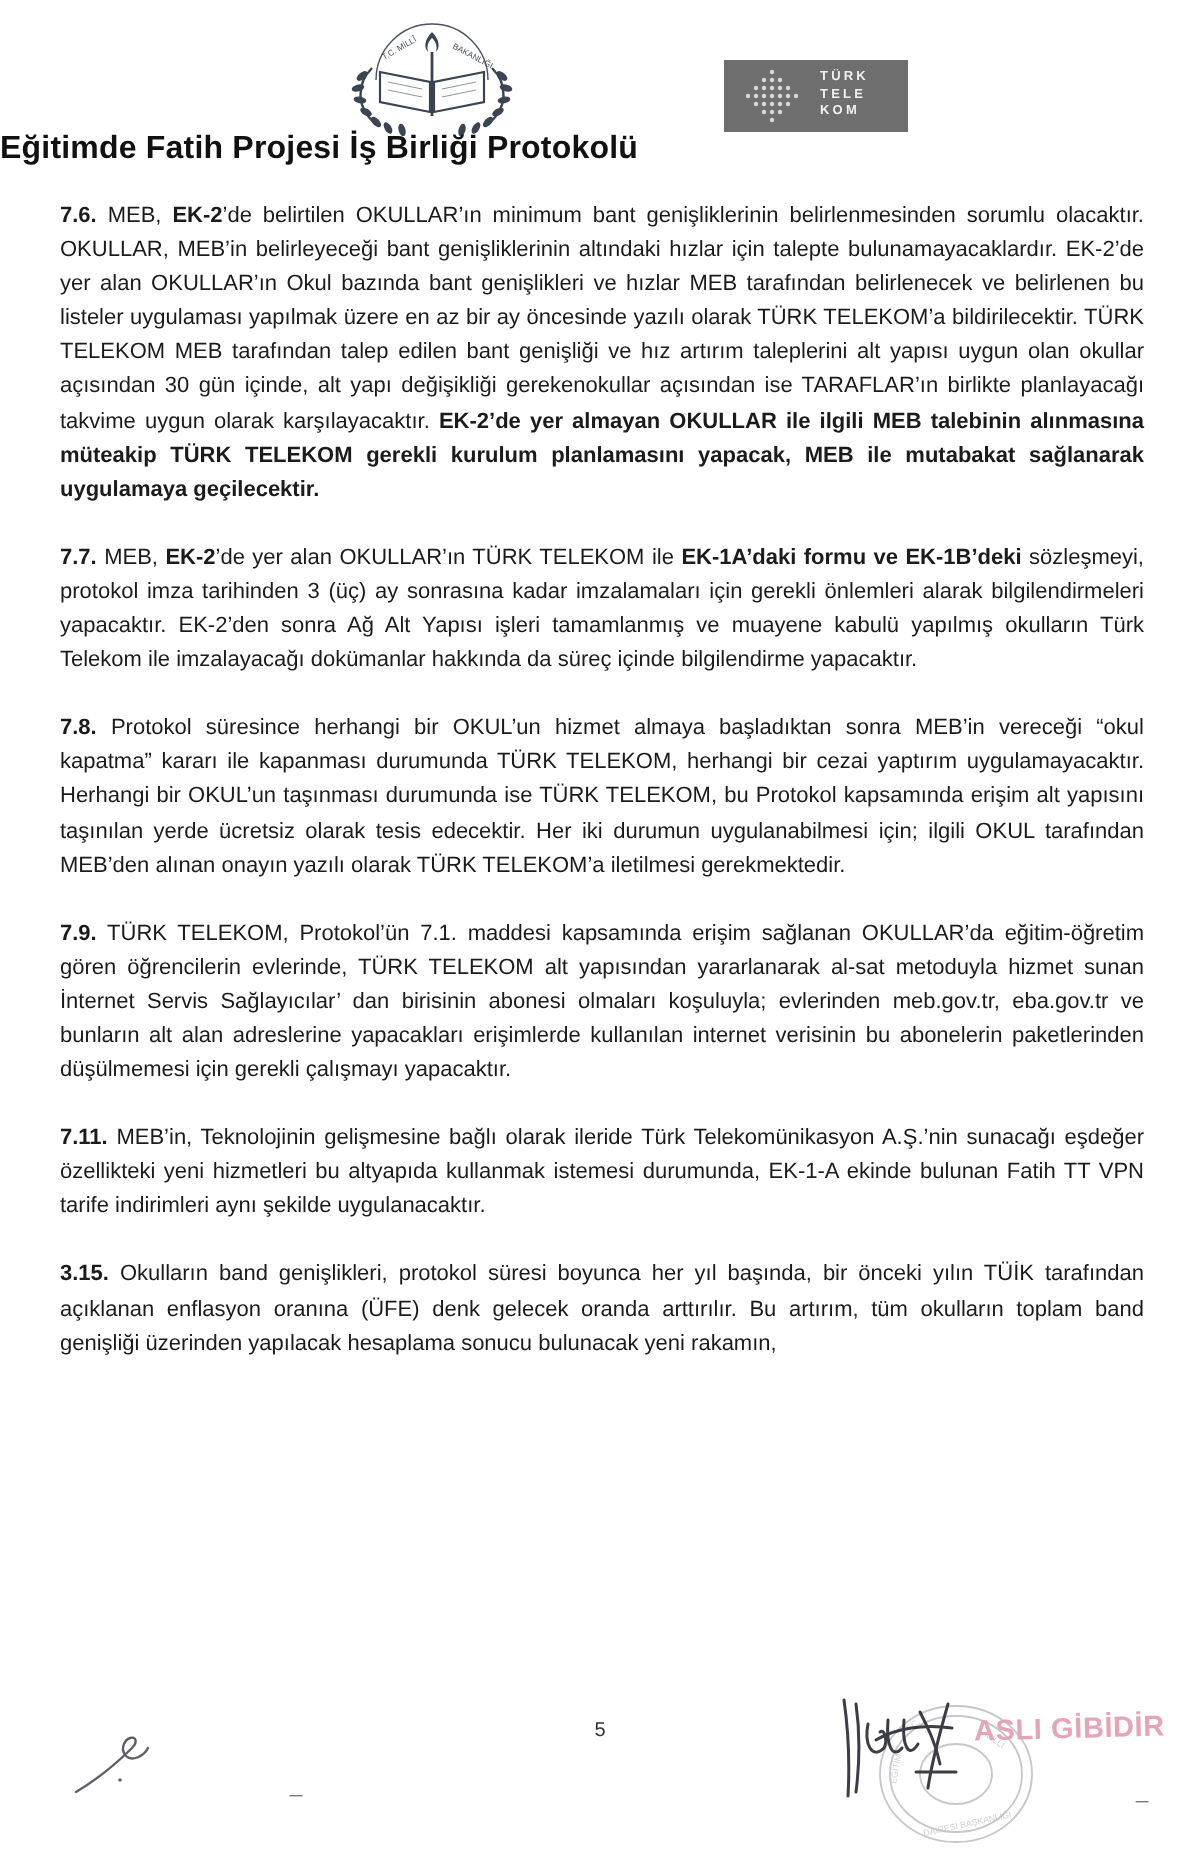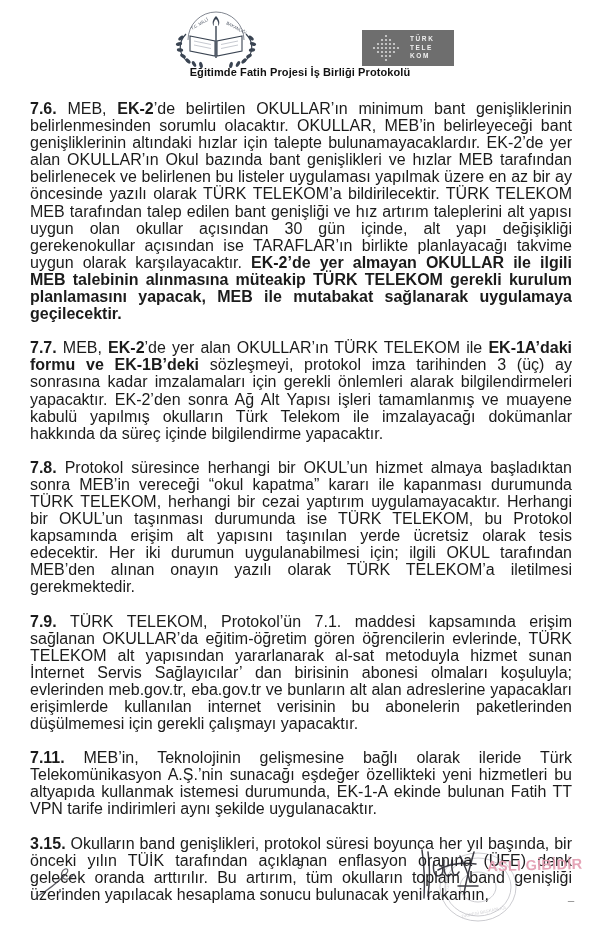--- a/index.html
+++ b/index.html
@@ -46,35 +46,34 @@
     font-family: "Liberation Sans", sans-serif;
     font-size: 6.5px;
     font-weight: 700;
     letter-spacing: 1.6px;
     line-height: 8.5px;
     padding-left: 2px;
   }
   .doc-title {
     position: absolute;
     left: 0; right: 0; top: 66px;
-    text-align: center;
-    font-size: 11px;
+    font-size: 16px;
     font-weight: 700;
     color: #111;
     letter-spacing: 0.1px;
   }
 
   
   .content {
     position: absolute;
     left: 30px; top: 100px;
     width: 542px;
   }
   .para {
-    font-size: 16px;
+    font-size: 11px;
     line-height: 17.1px;
     text-align: justify;
     text-justify: inter-word;
     margin: 0 0 17px 0;
     color: #1b1b1b;
     hyphens: none;
   }
   .para .num { font-weight: 700; }
   .para .b { font-weight: 700; }
 

